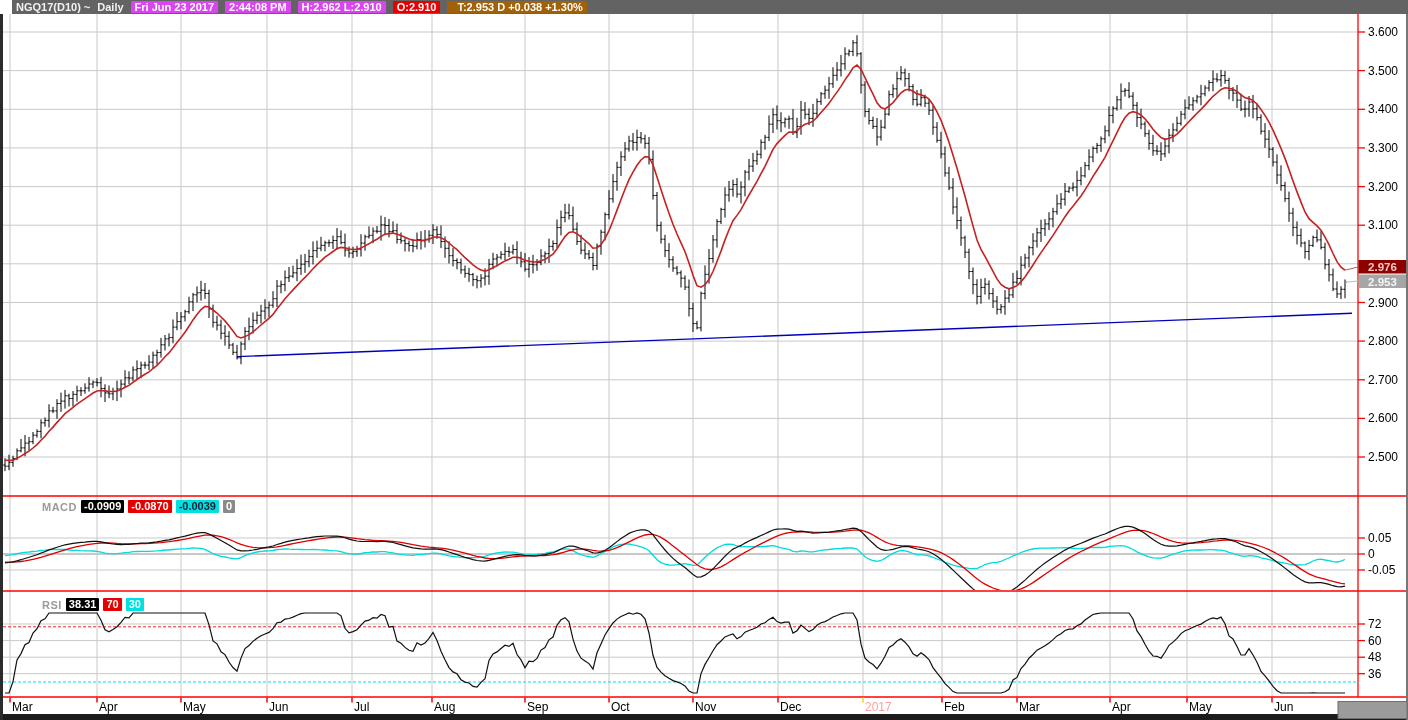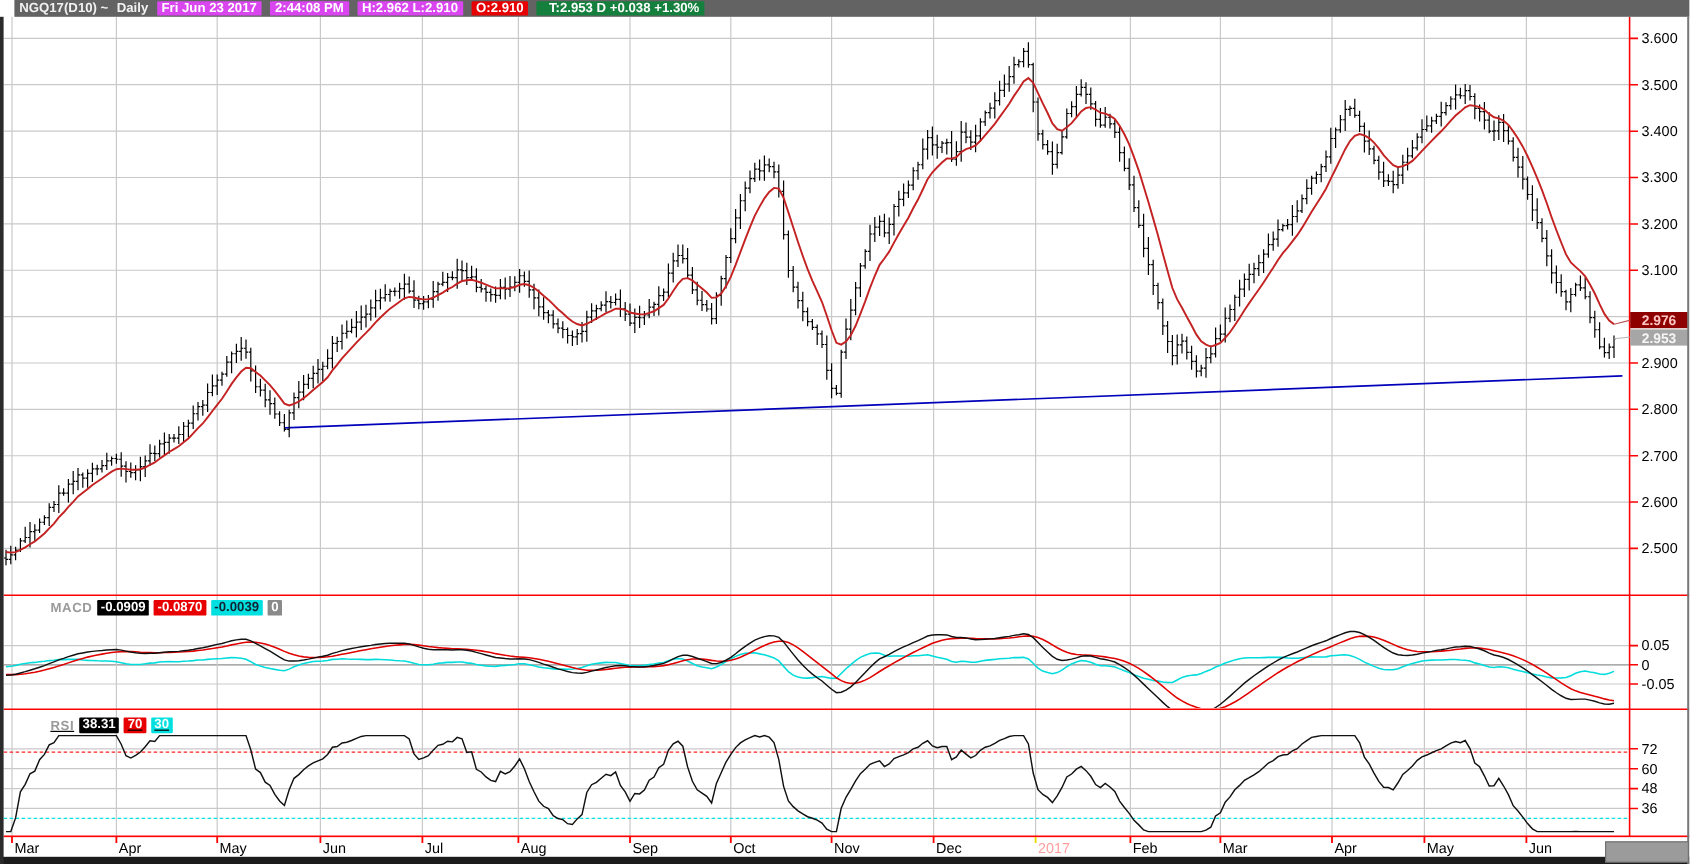--- a/index.html
+++ b/index.html
@@ -4,34 +4,34 @@
 <style>
   html,body{margin:0;padding:0;background:#fff;}
   .app{position:relative;width:1408px;height:720px;overflow:hidden;background:#fff;
        font-family:"Liberation Sans",sans-serif;}
   .header{position:absolute;top:0;left:12px;width:1408px;height:14px;background:#636363;
           display:flex;align-items:center;gap:7px;padding-left:4px;box-sizing:border-box;
           font-size:11px;font-weight:bold;color:#f2f2f2;z-index:5;white-space:nowrap;}
   .hbox{height:12px;line-height:12px;padding:0 4px;border-radius:1px;}
   .hbox.gray{background:#d946ef;color:#ffffff;}
   .hbox.red{background:#e60000;color:#ffffff;}
-  .hbox.green{background:#15803d;color:#fdfdfd;padding-left:10px;}
+  .hbox.green{background:#a16207;color:#fdfdfd;padding-left:10px;}
   .chart-wrap{position:absolute;inset:0;}
   svg{position:absolute;left:0;top:0;}
   .ind-row{position:absolute;left:6px;display:flex;gap:4px;align-items:center;
            font-size:11px;font-weight:bold;z-index:4;}
   .ind-label{color:#9a9a9a;letter-spacing:0.5px;padding-left:36px;}
   .ibox{height:13px;line-height:13px;padding:0 3px;border-radius:1px;}
   .ibox.black{background:#000000;color:#ffffff;}
   .ibox.redbg{background:#e80000;color:#ffffff;}
   .ibox.cyanbg{background:#00e0e0;color:#123;}
   .ibox.cyanbg.lt{color:#f2ffff;}
   .ibox.graybg{background:#8a8a8a;color:#ffffff;}
   #macd-row{top:500px;}
-  #rsi-row{top:598px;text-decoration:underline;}
+  #rsi-row{top:598px;}
 </style>
 </head>
 <body>
 
 <div class="app">
 
   <div class="header">
     <span>NGQ17(D10) ~</span>
     <span>Daily</span>
     <span class="hbox gray">Fri Jun 23 2017</span>

